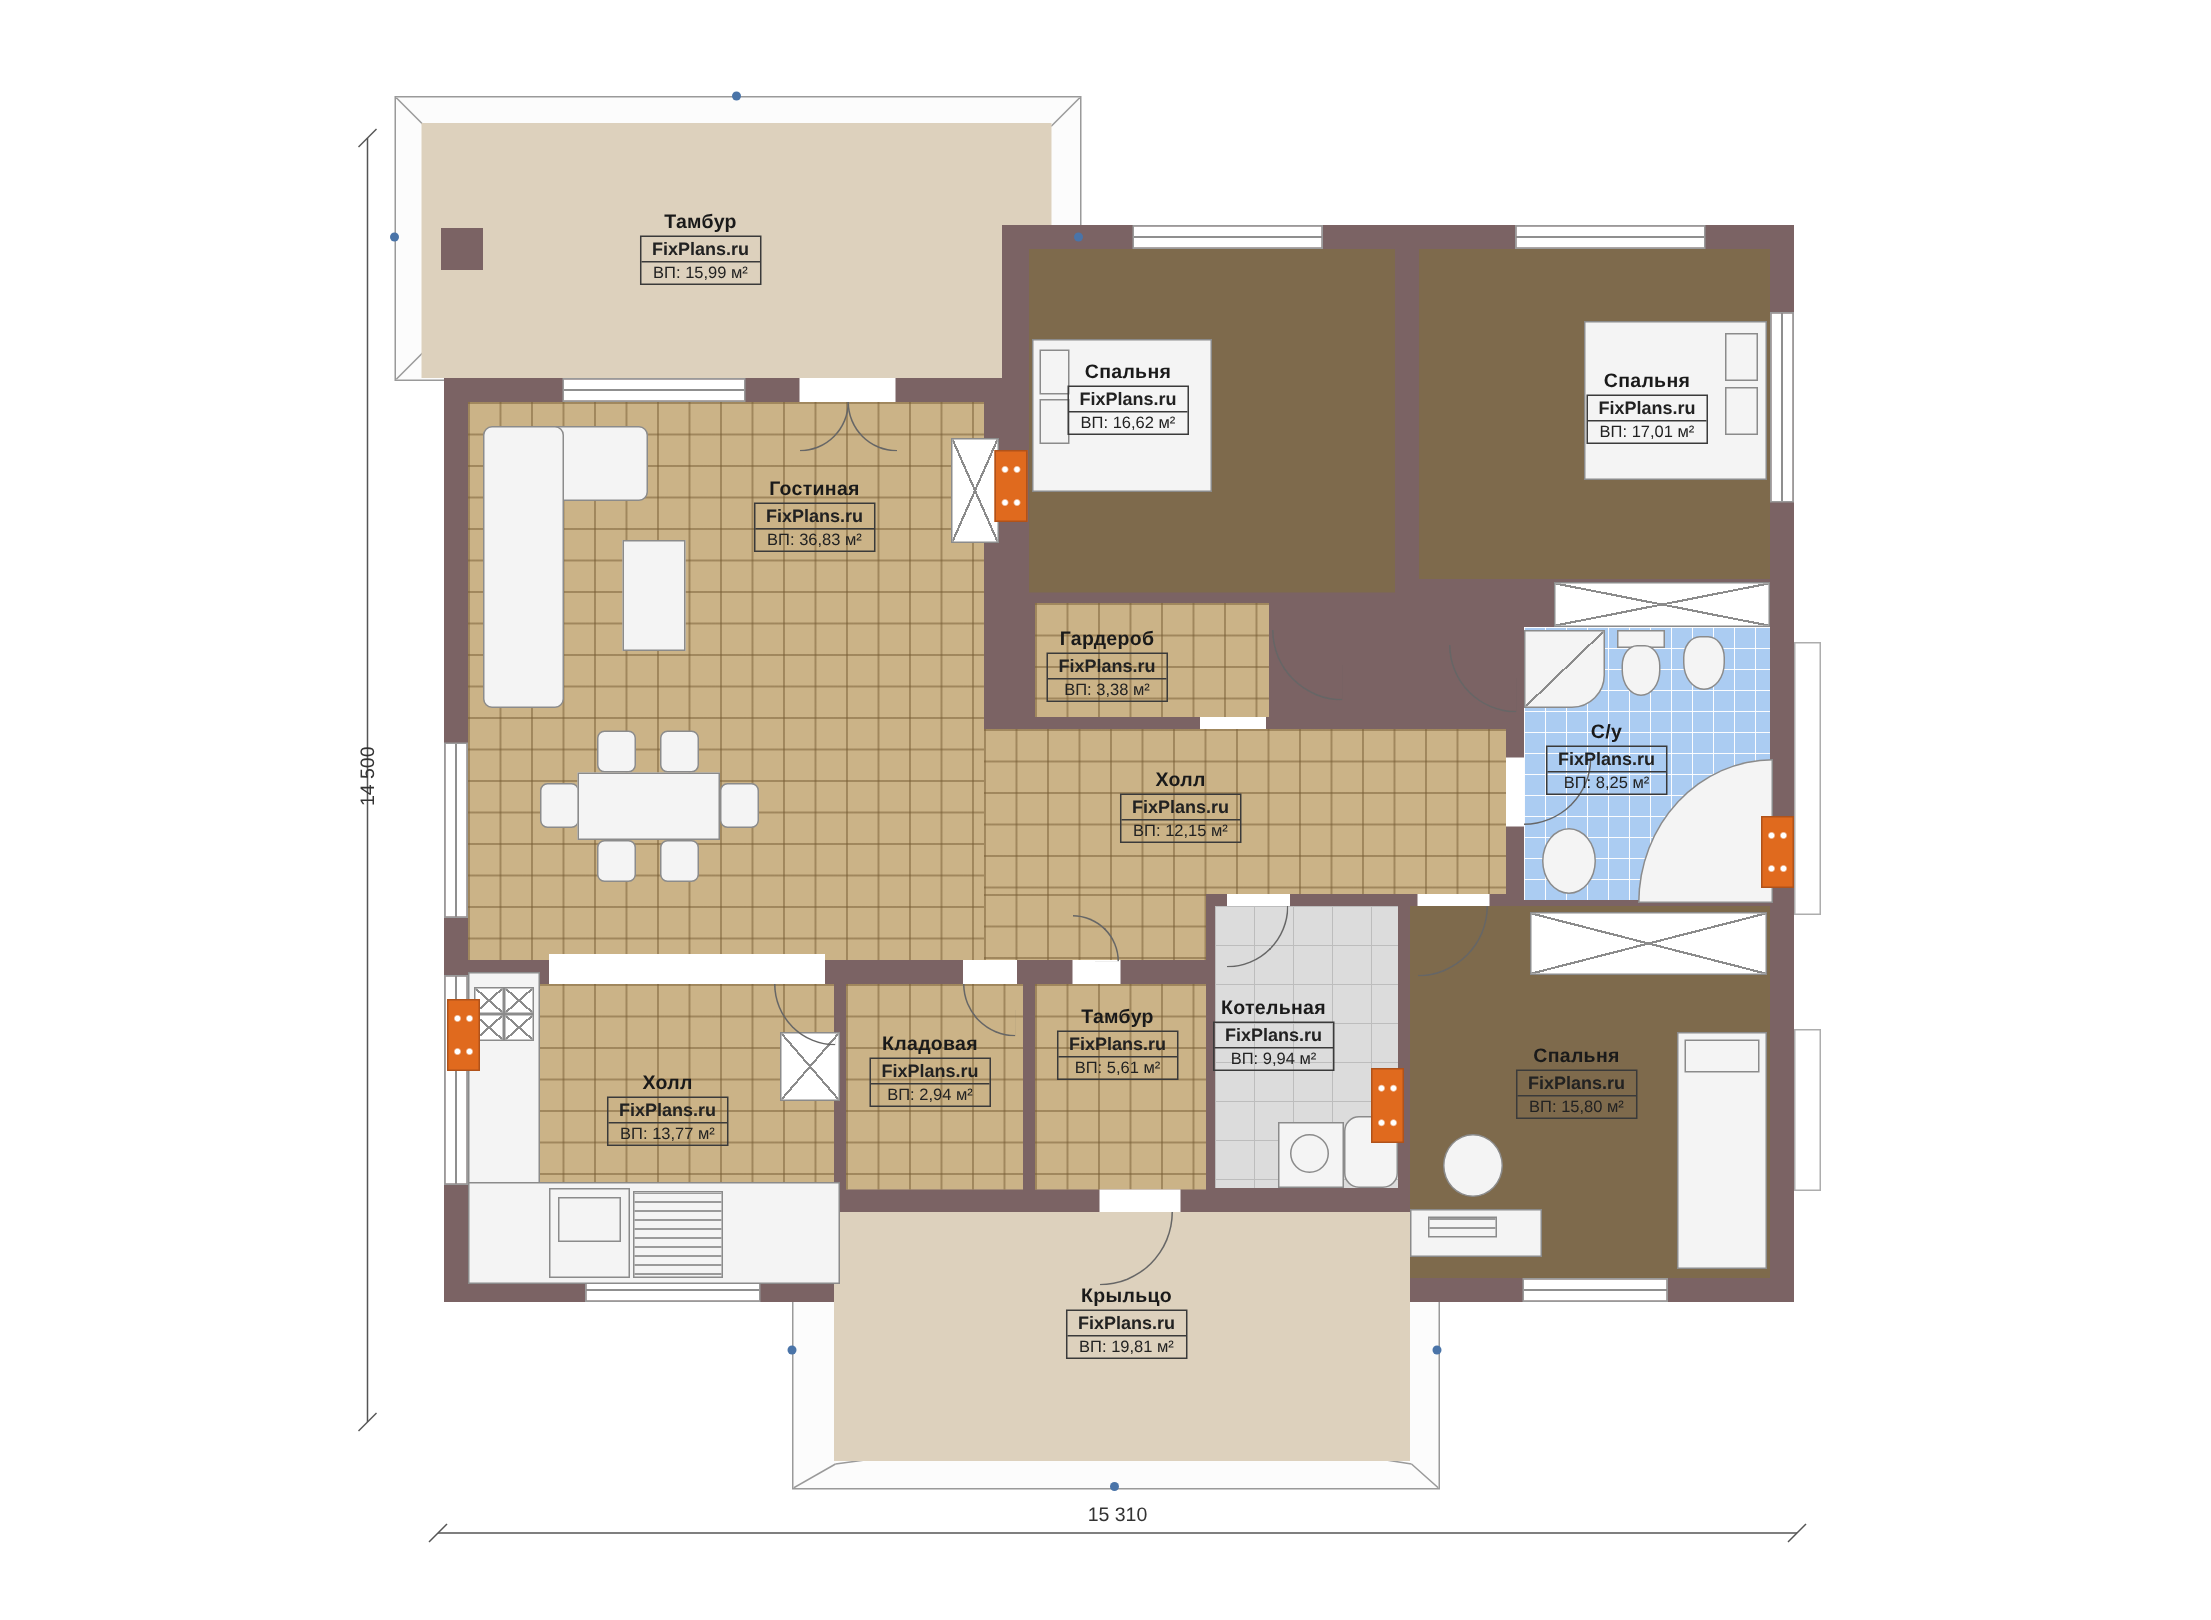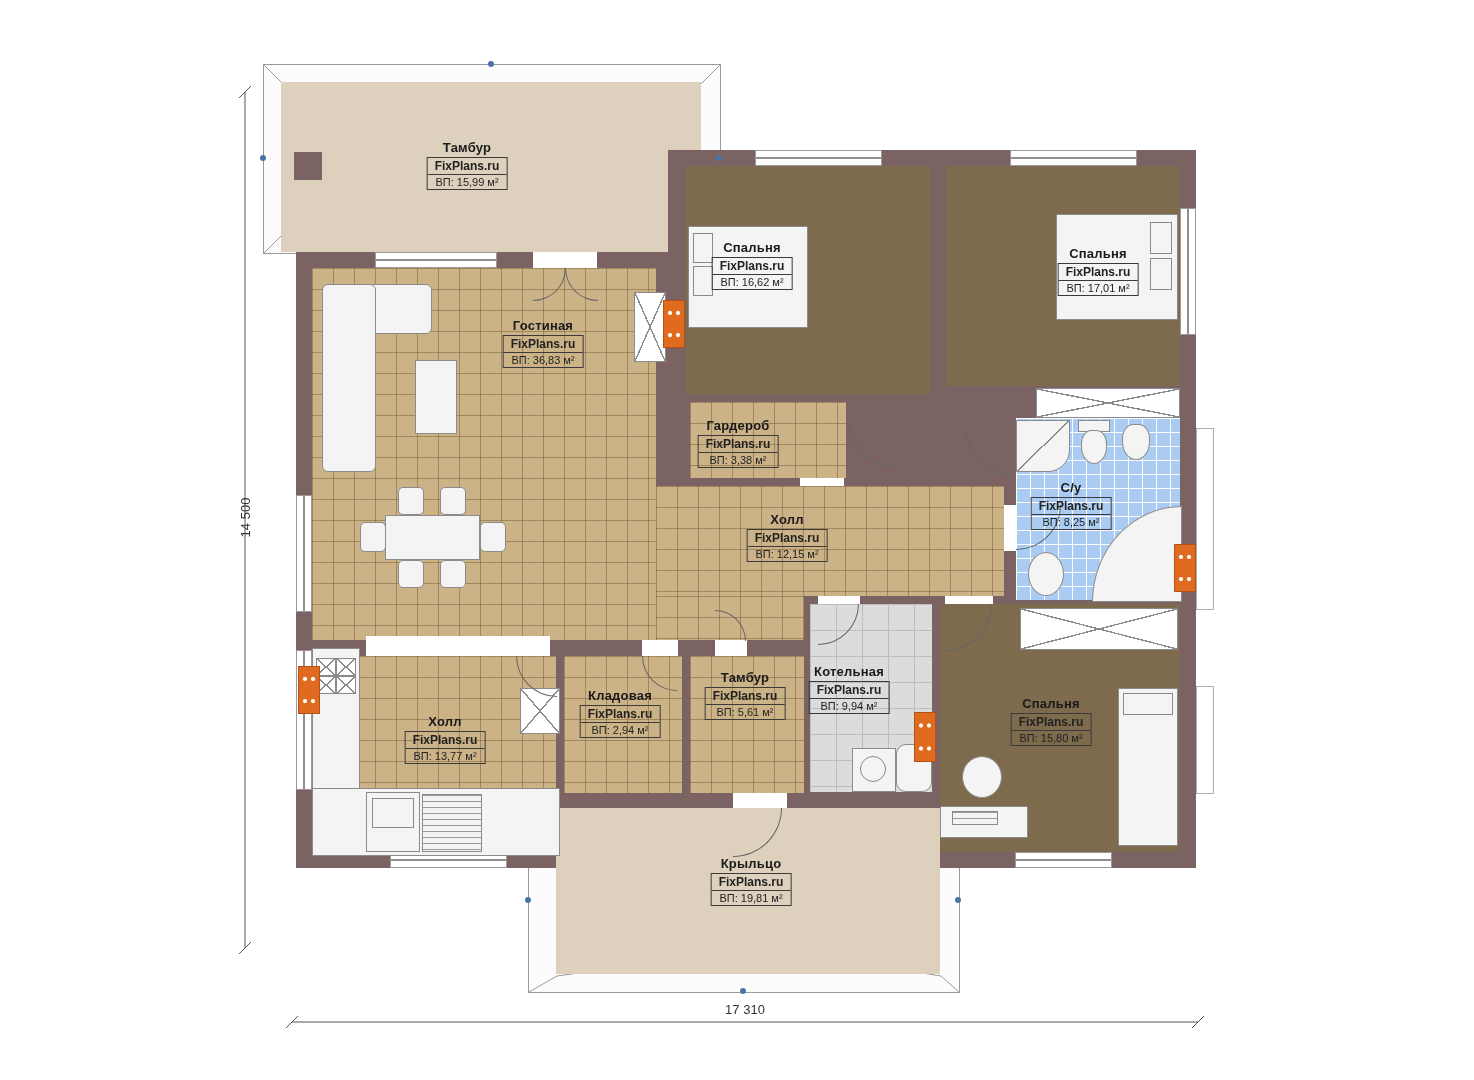--- a/index.html
+++ b/index.html
@@ -197,21 +197,21 @@
     <g stroke="#555" stroke-width="1" fill="none">
       <line x1="245" y1="92" x2="245" y2="948"></line>
       <line x1="239" y1="98" x2="251" y2="86"></line>
       <line x1="239" y1="954" x2="251" y2="942"></line>
       <line x1="292" y1="1022" x2="1198" y2="1022"></line>
       <line x1="286" y1="1028" x2="298" y2="1016"></line>
       <line x1="1192" y1="1028" x2="1204" y2="1016"></line>
     </g>
   </svg>
   <div class="dimtxt" style="left:205px;top:510px;width:80px;transform:rotate(-90deg);">14 500</div>
-  <div class="dimtxt" style="left:695px;top:1002px;width:100px;">17 310</div>
+  <div class="dimtxt" style="left:695px;top:1002px;width:100px;">15 310</div>
 
   <div class="room-label" style="left:467px;top:140px;">
     <div class="rl-name">Тамбур</div>
     <div class="rl-box"><div class="rl-wm">FixPlans.ru</div>
     <div class="rl-area">ВП: 15,99 м²</div></div>
   </div>
   <div class="room-label" style="left:543px;top:318px;">
     <div class="rl-name">Гостиная</div>
     <div class="rl-box"><div class="rl-wm">FixPlans.ru</div>
     <div class="rl-area">ВП: 36,83 м²</div></div>

